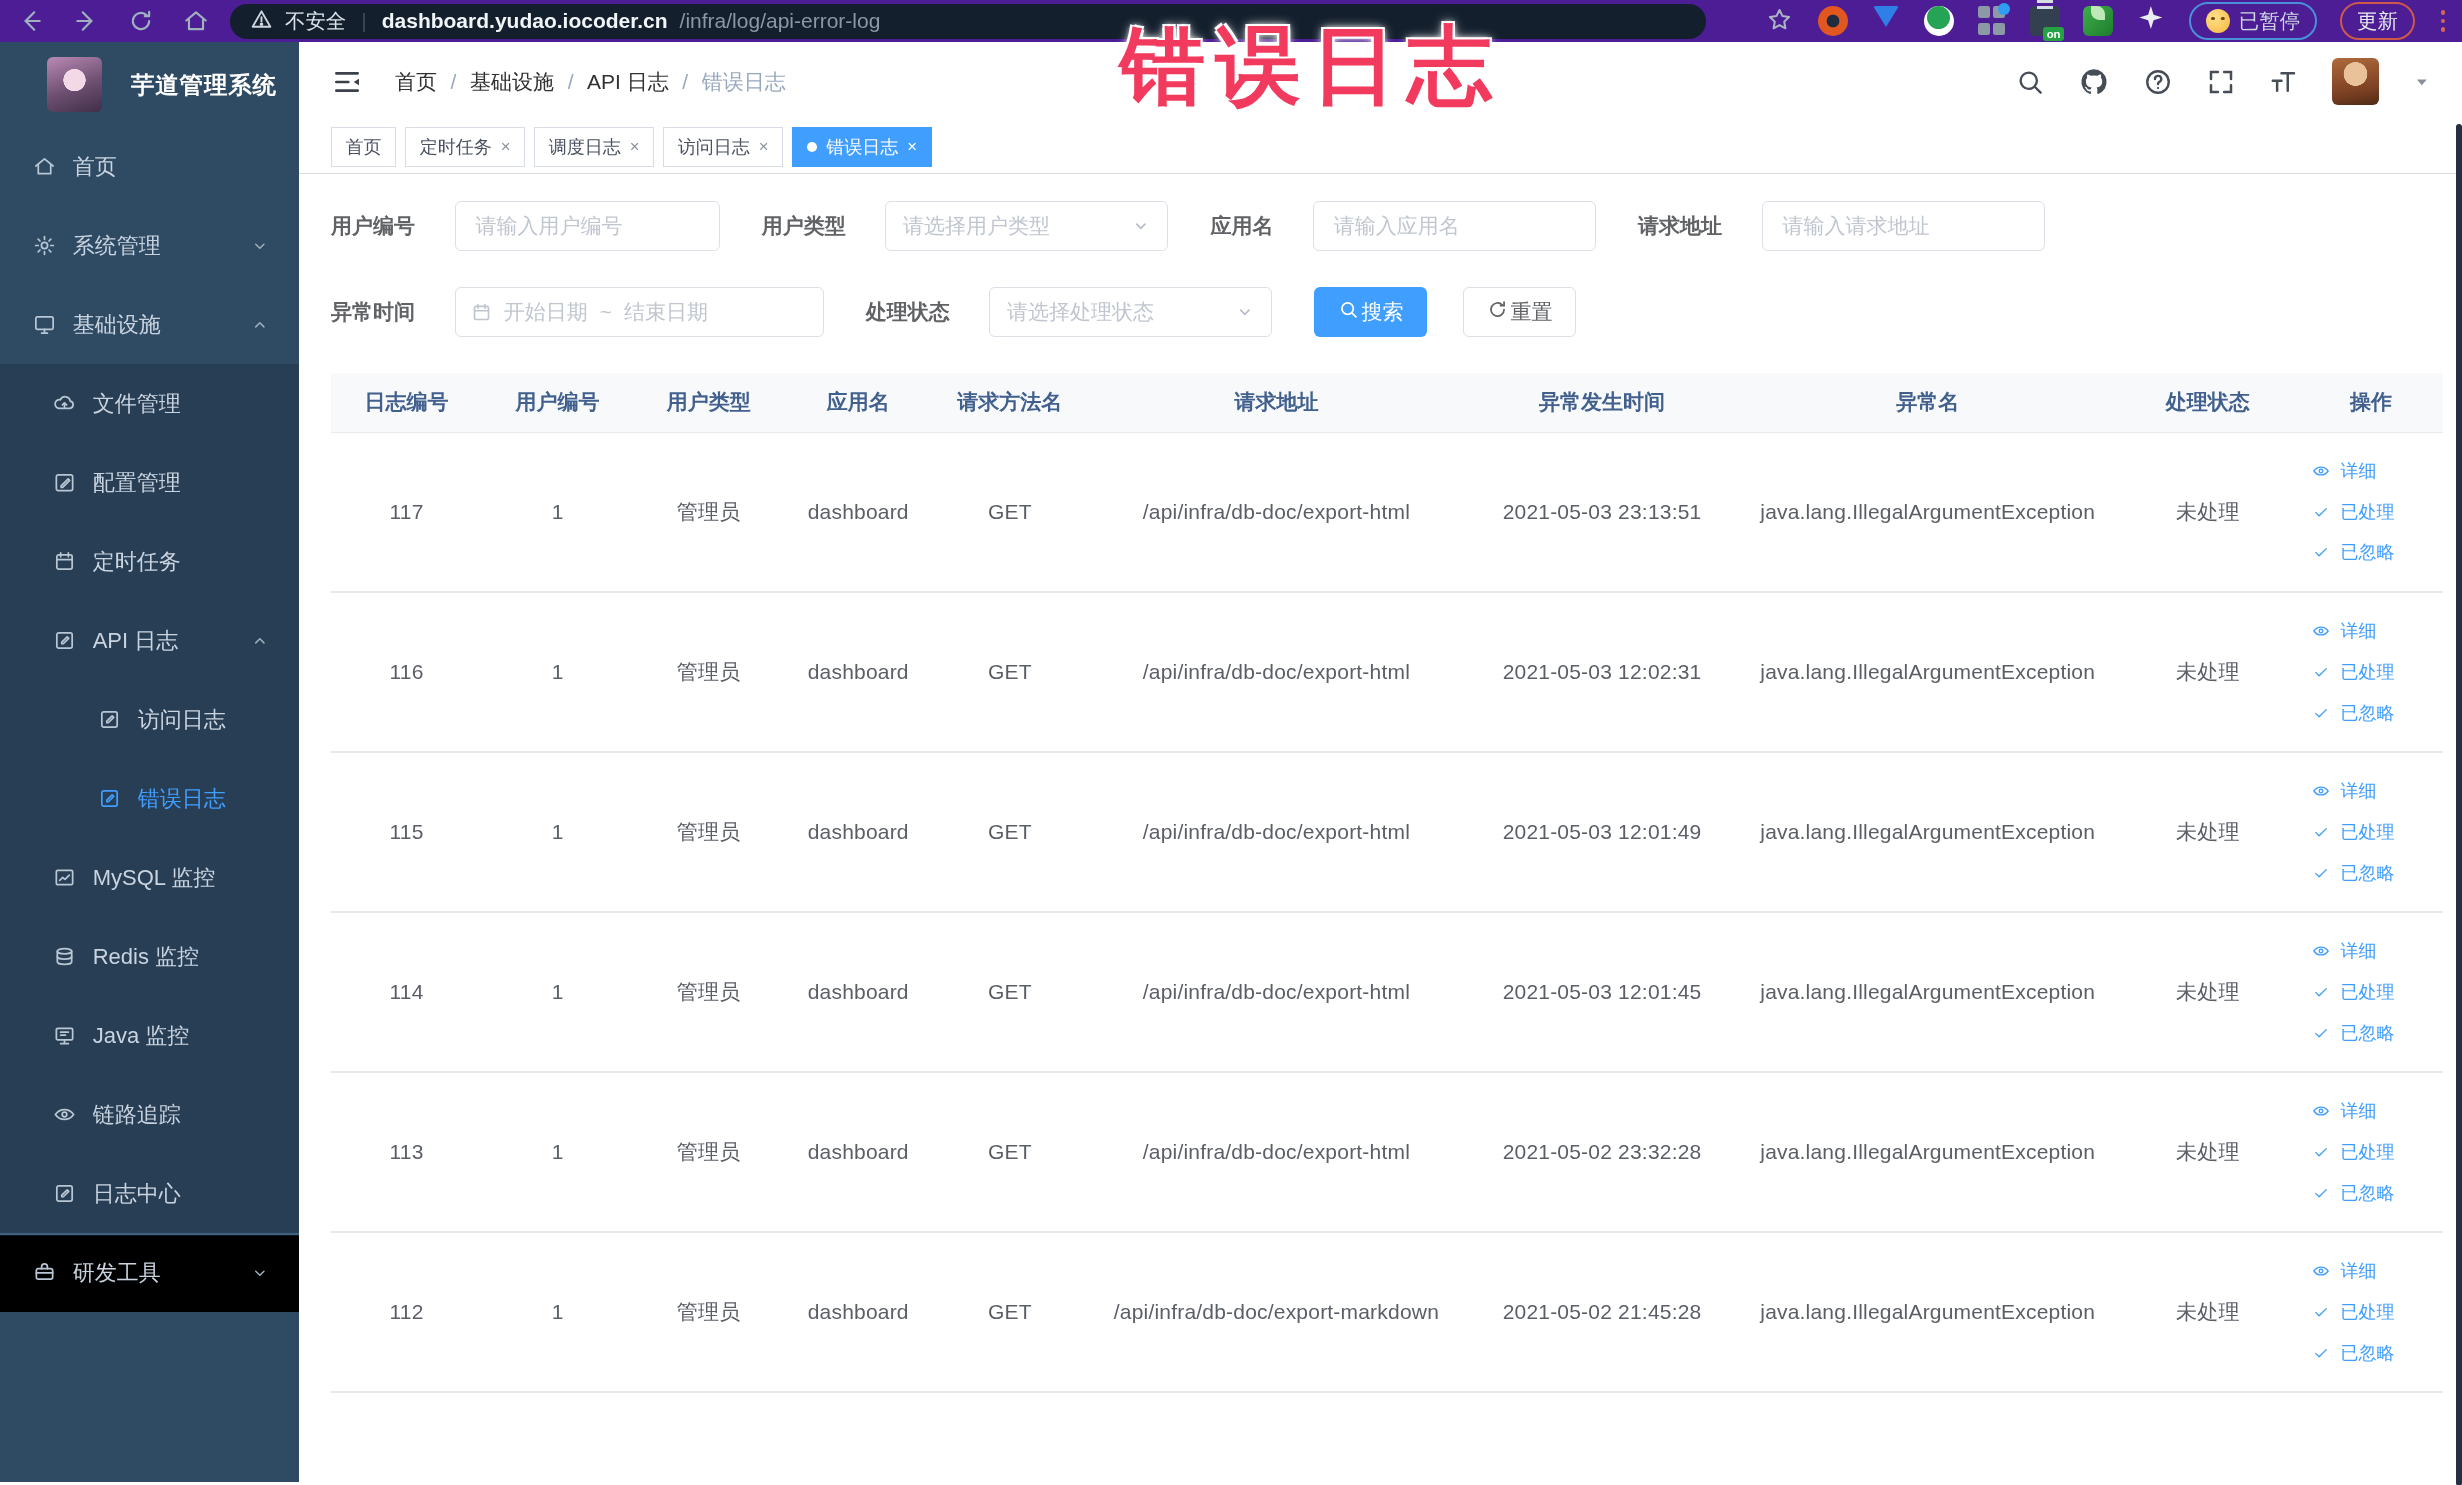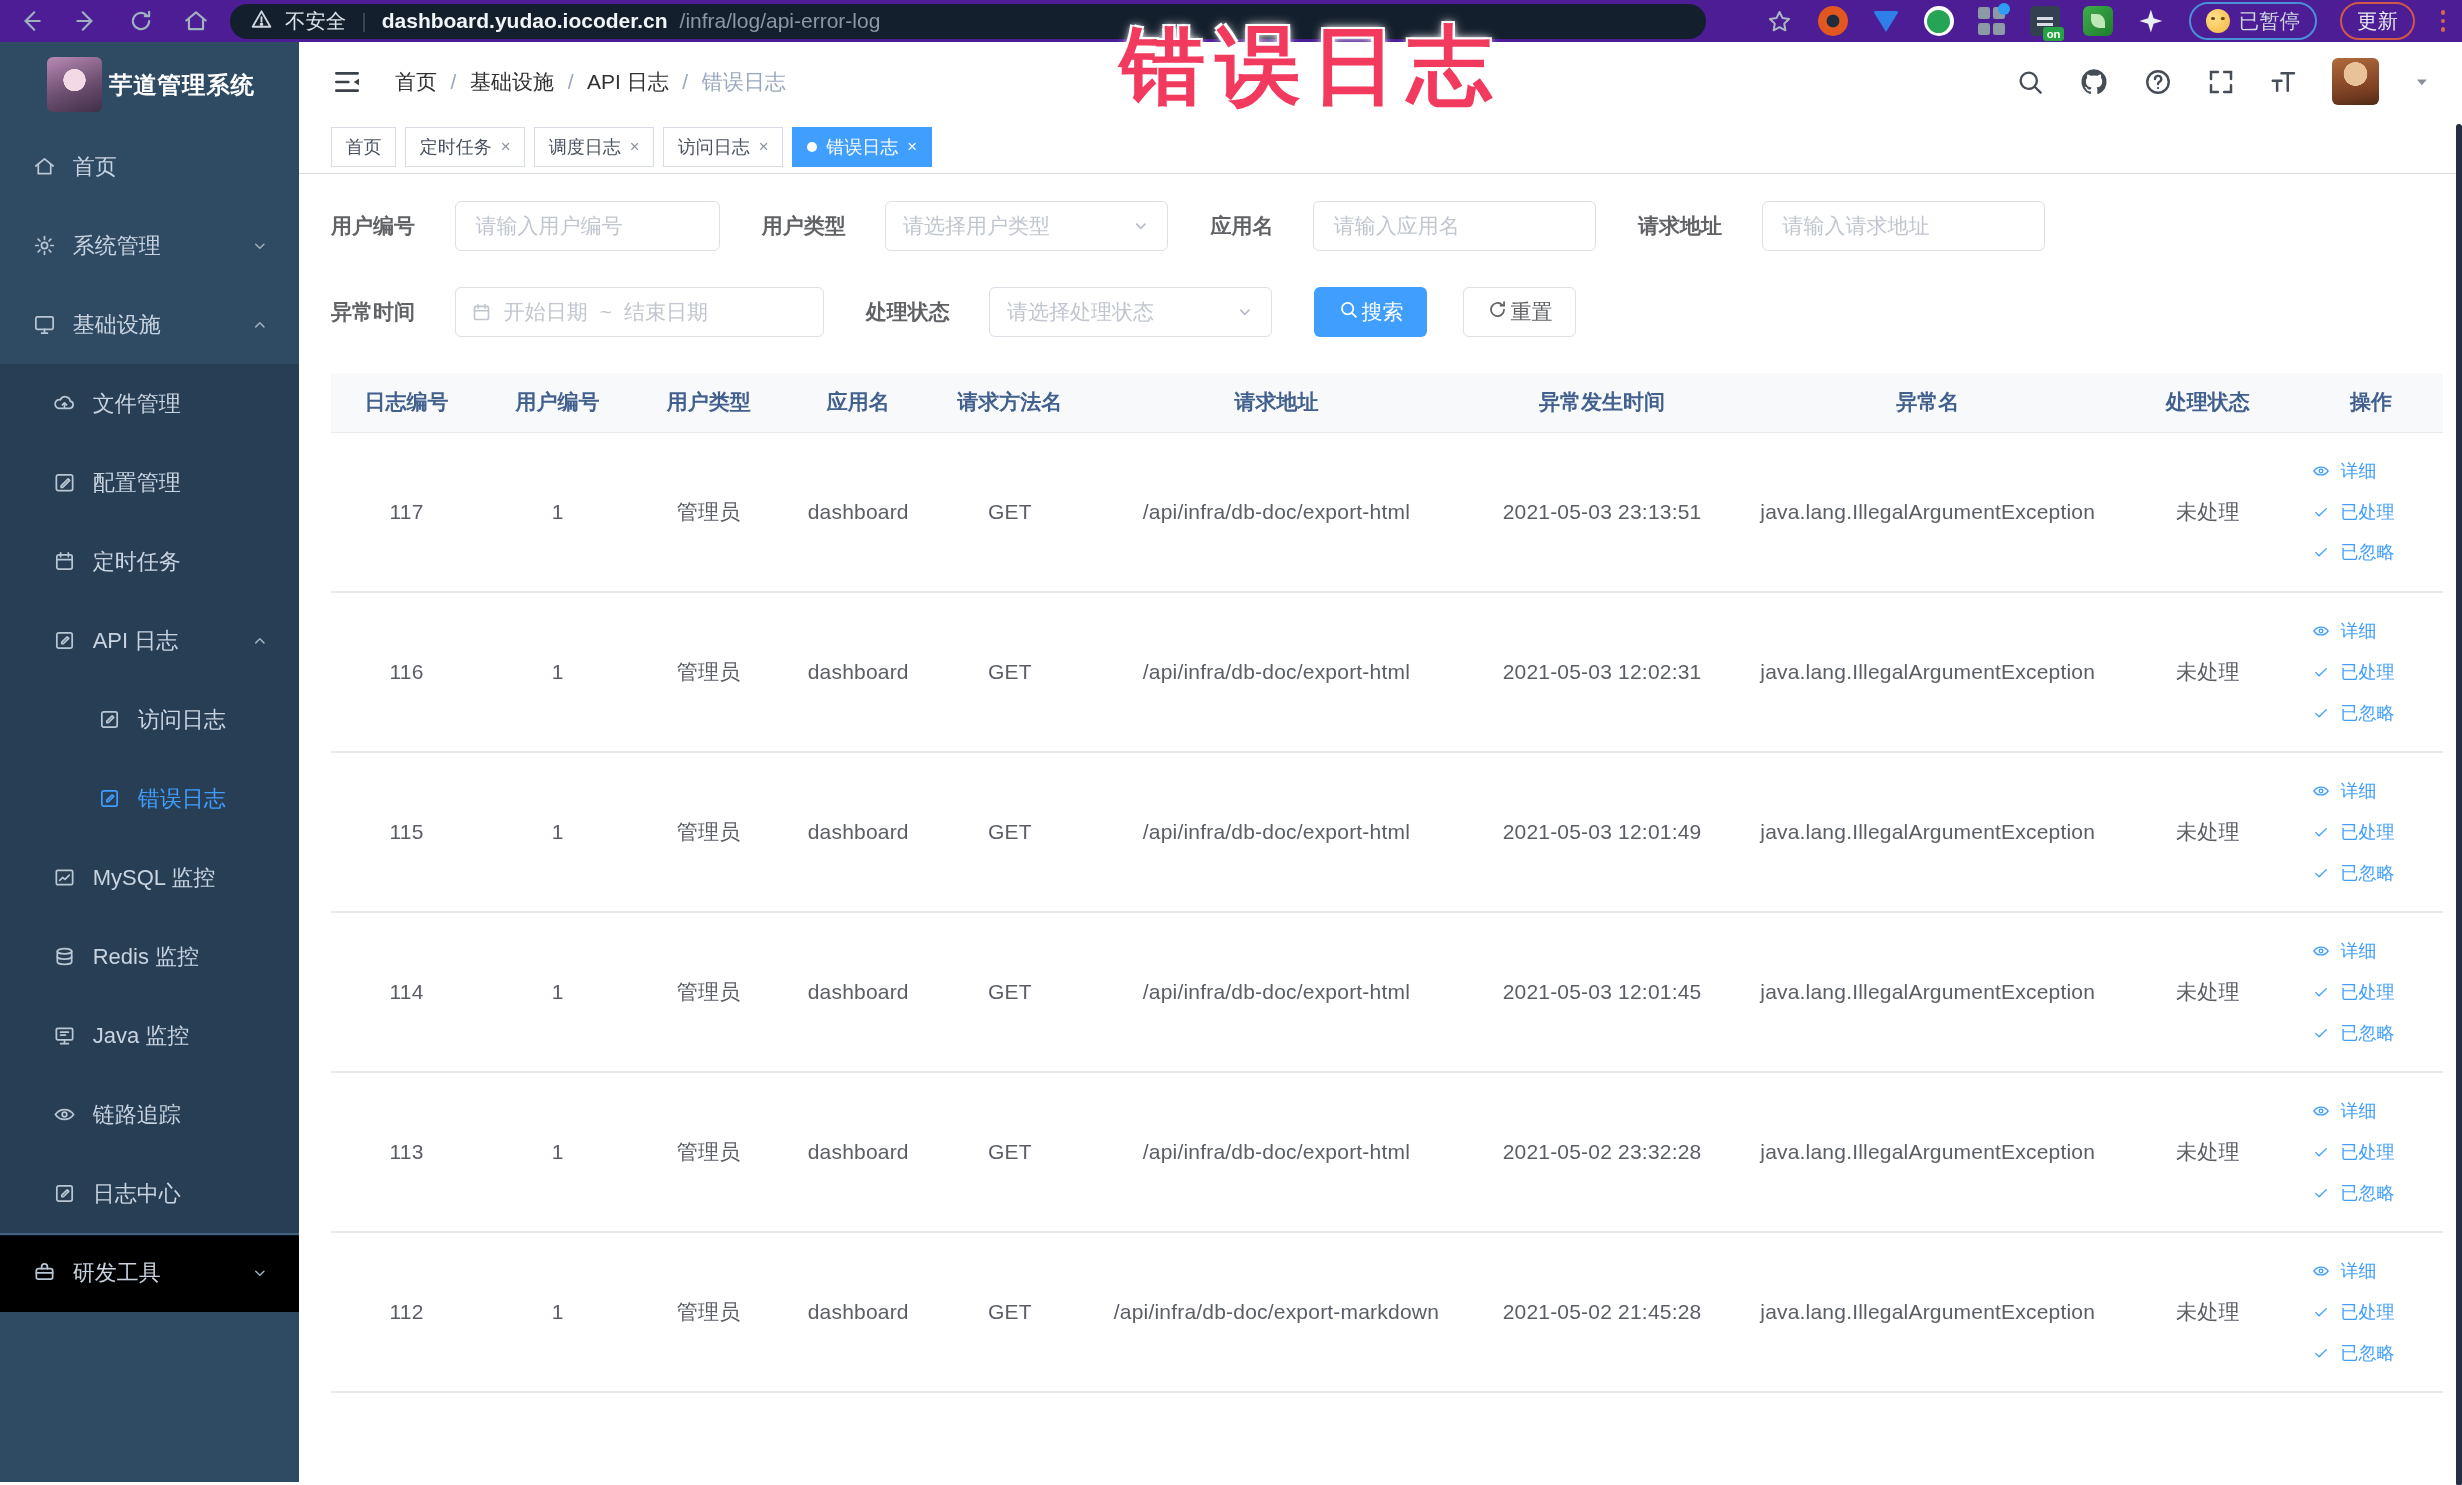--- a/index.html
+++ b/index.html
@@ -11,21 +11,21 @@
   .browser-bar { height: 42px; background:#4c1d95; display:flex; align-items:center; padding:0 16.7px; color:#9fb0bf; }
   .bnav { display:flex; align-items:center; gap:26px; margin-right:19.7px; }
   .bnav .bicon { width:29px; height:29px; display:flex; align-items:center; justify-content:center; color:#9fb0bf; }
   .url-pill { width: 1476px; height:35px; background:#141f2d; border-radius:17.4px; display:flex; align-items:center; padding:0 19.7px; gap:12px; }
   .url-pill .warn { color:#cdd6df; }
   .sec-label { color:#dbe3ea; font-size:20.4px; }
   .url-divider { color:#3c4c5e; font-size:21px; margin:0 3px; }
   .url-host { color:#f2f5f8; font-size:21px; font-weight:700; }
   .url-path { color:#8b97a5; font-size:21px; }
   .browser-right { margin-left:auto; display:flex; align-items:center; gap:23px; }
-  .ext { width:30px; height:30px; border-radius:6px; display:flex; align-items:center; justify-content:center; position:relative; }
+  .ext { width:30px; height:30px; border-radius:6px; display:flex; align-items:flex-start; justify-content:center; position:relative; }
   .ext-star { color:#aab6c2; }
   .ext-orange { background:radial-gradient(circle at 50% 50%, #202c3e 28%, #e2571f 32%, #e2571f 72%, #202c3e 76%); border-radius:50%; }
   .ext-blue { width:0; height:0; border-left:13px solid transparent; border-right:13px solid transparent; border-top:21px solid #2f7fe8; border-radius:3px; }
   .ext-green-c { background:#fff; border-radius:50%; }
   .ext-green-c::after { content:""; width:23px; height:23px; border-radius:50%; background:#24a454; }
   .ext-grid { display:grid; grid-template-columns:12px 12px; grid-gap:3px; }
   .ext-grid span { width:12px; height:12px; background:#8e99a6; border-radius:2.3px; }
   .ext-grid .dot { position:absolute; top:-3px; right:-3px; width:12px; height:12px; background:#2f9df4; border-radius:50%; }
   .ext-on { background:#33404f; border-radius:4.5px; }
   .ext-on i { display:block; width:16.7px; height:3px; background:#d7dde3; box-shadow:0 6px 0 #d7dde3; margin-top:-6px; }
@@ -40,21 +40,21 @@
   .emoji::after { content:""; position:absolute; left:5.3px; top:7.6px; width:3.8px; height:3.8px; background:#6b4a12; border-radius:50%; box-shadow:9.8px 0 0 #6b4a12; }
   .pill-update { border:2.3px solid #d05848; color:#e8eaed; }
   .dots-v { display:flex; flex-direction:column; gap:3.8px; margin-left:3px; }
   .dots-v span { width:4.5px; height:4.5px; border-radius:50%; background:#cf6a57; }
 
   
   .app { display:flex; height:1440px; }
 
   
   .sidebar { width:299px; flex-shrink:0; background:#2f4b64; overflow:hidden; }
-  .logo-row { height:85px; display:flex; align-items:center; padding-left:47px; gap:7px; }
+  .logo-row { height:85px; display:flex; align-items:center; padding-left:47px; gap:29px; }
   .logo-avatar { width:55px; height:55px; border-radius:6px; background:
       radial-gradient(circle at 50% 42%, #f3d9e6 0 26%, transparent 27%),
       linear-gradient(160deg,#b98ab4 0%, #6e4f72 55%, #3f2f47 100%); }
   .logo-title { color:#ffffff; font-size:23.5px; font-weight:700; letter-spacing:0.8px; }
   .menu-item { height:79px; display:flex; align-items:center; gap:16.7px; font-size:22px; color:#c9d4e0; position:relative; cursor:pointer; }
   .menu-item .mi-icon { display:flex; color:#b9c6d4; }
   .menu-item.zone-sub { background:#283e54; }
   .menu-item.zone-bottom { background:#000000; box-shadow: inset 0 2.3px 0 #42617e; }
   .menu-item.lvl1 { padding-left:33px; }
   .menu-item.lvl2 { padding-left:53px; }

